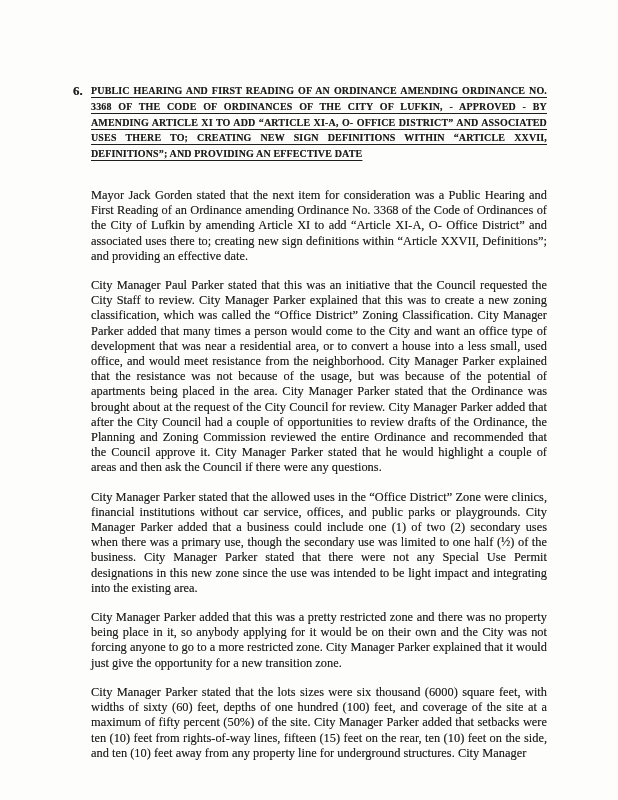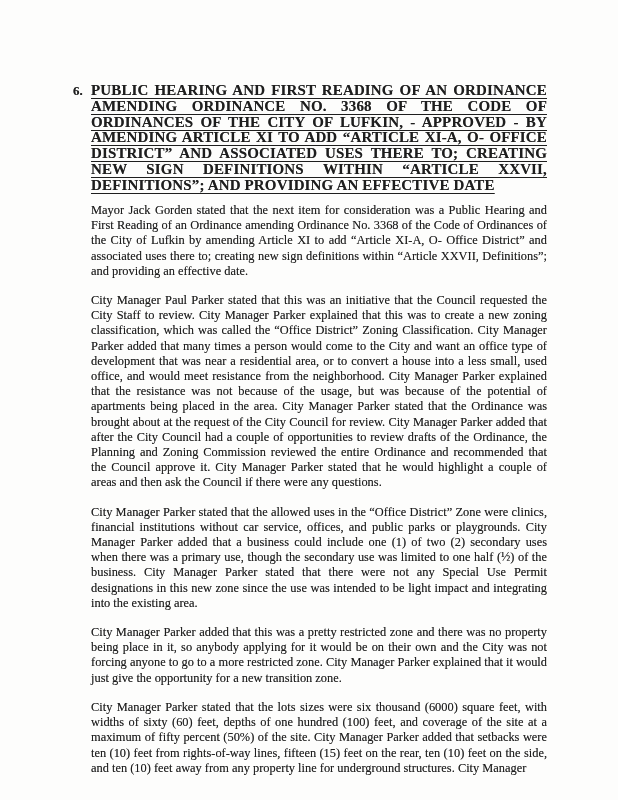--- a/index.html
+++ b/index.html
@@ -28,35 +28,35 @@
   .item-number {
     flex: 0 0 18px;
     font-weight: 700;
     font-size: 13px;
     line-height: 15.8px;
     text-shadow: 0 0 0.5px rgba(25,25,25,0.55);
   }
   .item-heading {
     margin: 0;
     flex: 1 1 auto;
-    font-size: 15px;
+    font-size: 10px;
     font-weight: 700;
     line-height: 15.8px;
     text-align: justify;
     letter-spacing: 0.15px;
     text-shadow: 0 0 0.5px rgba(25,25,25,0.55);
   }
   .item-heading .u {
     text-decoration: underline;
     text-decoration-thickness: 1.2px;
     text-underline-offset: 2.5px;
   }
   .doc-body {
     position: absolute;
-    top: 203px;
+    top: 188px;
     left: 91px;
     width: 456px;
   }
   .para {
     margin: 0 0 14px 0;
     font-size: 12.4px;
     line-height: 15.2px;
     text-align: justify;
     text-shadow: 0 0 0.45px rgba(30,30,30,0.5);
   }

